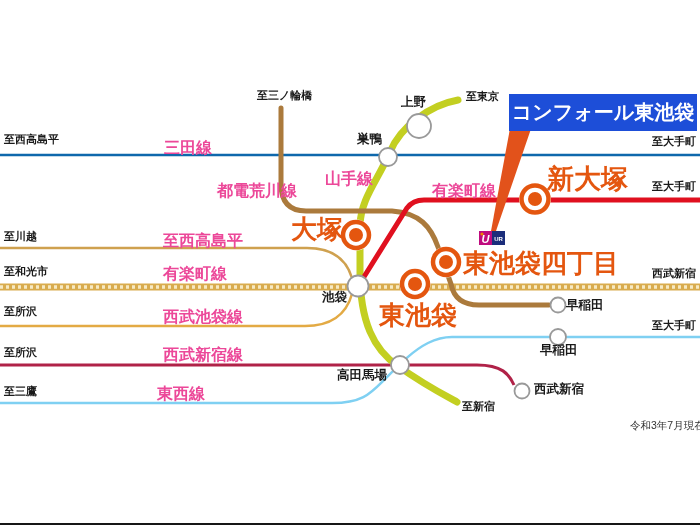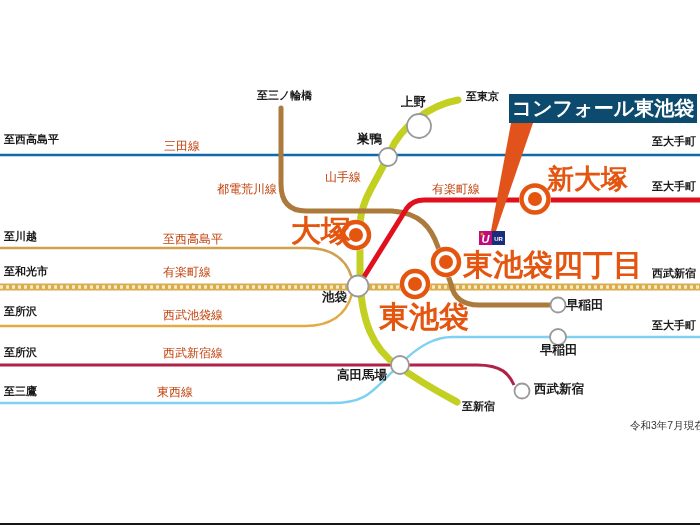--- a/index.html
+++ b/index.html
@@ -2,25 +2,25 @@
 <html><head>
 <meta charset="utf-8">
 <style>
   html,body{margin:0;padding:0;background:#fff;}
   #stage{position:relative;width:700px;height:525px;background:#fff;overflow:hidden;
          font-family:"Liberation Sans","DejaVu Sans",sans-serif;}
   #map-svg{position:absolute;left:0;top:0;}
   .lbl{position:absolute;white-space:nowrap;line-height:1;}
   .dest{font-size:11px;font-weight:bold;color:#1a1a1a;}
   .sta-black{font-size:12.5px;font-weight:bold;color:#1a1a1a;}
-  .line-name{font-size:12px;font-weight:normal;color:#c2410c;}
+  .line-name{font-size:16px;font-weight:bold;color:#ec4899;}
   .sta-orange{font-weight:bold;color:#e4560f;}
-  .sz23{font-size:30px;} .sz25{font-size:27px;}
+  .sz23{font-size:26px;} .sz25{font-size:27px;}
   .note{font-size:10.5px;color:#333;}
-  #banner{position:absolute;left:509px;top:94px;width:188px;height:29px;background:#0c4a6e;
+  #banner{position:absolute;left:509px;top:94px;width:188px;height:37px;background:#1d4ed8;
           display:flex;align-items:center;justify-content:center;
           color:#fff;font-size:20px;font-weight:bold;white-space:nowrap;}
   #bottom-border{position:absolute;left:0;bottom:0;width:700px;height:2px;background:#161616;}
 </style>
 </head>
 <body>
 
 <div id="stage">
 
   <svg id="map-svg" width="700" height="525" viewBox="0 0 700 525">

